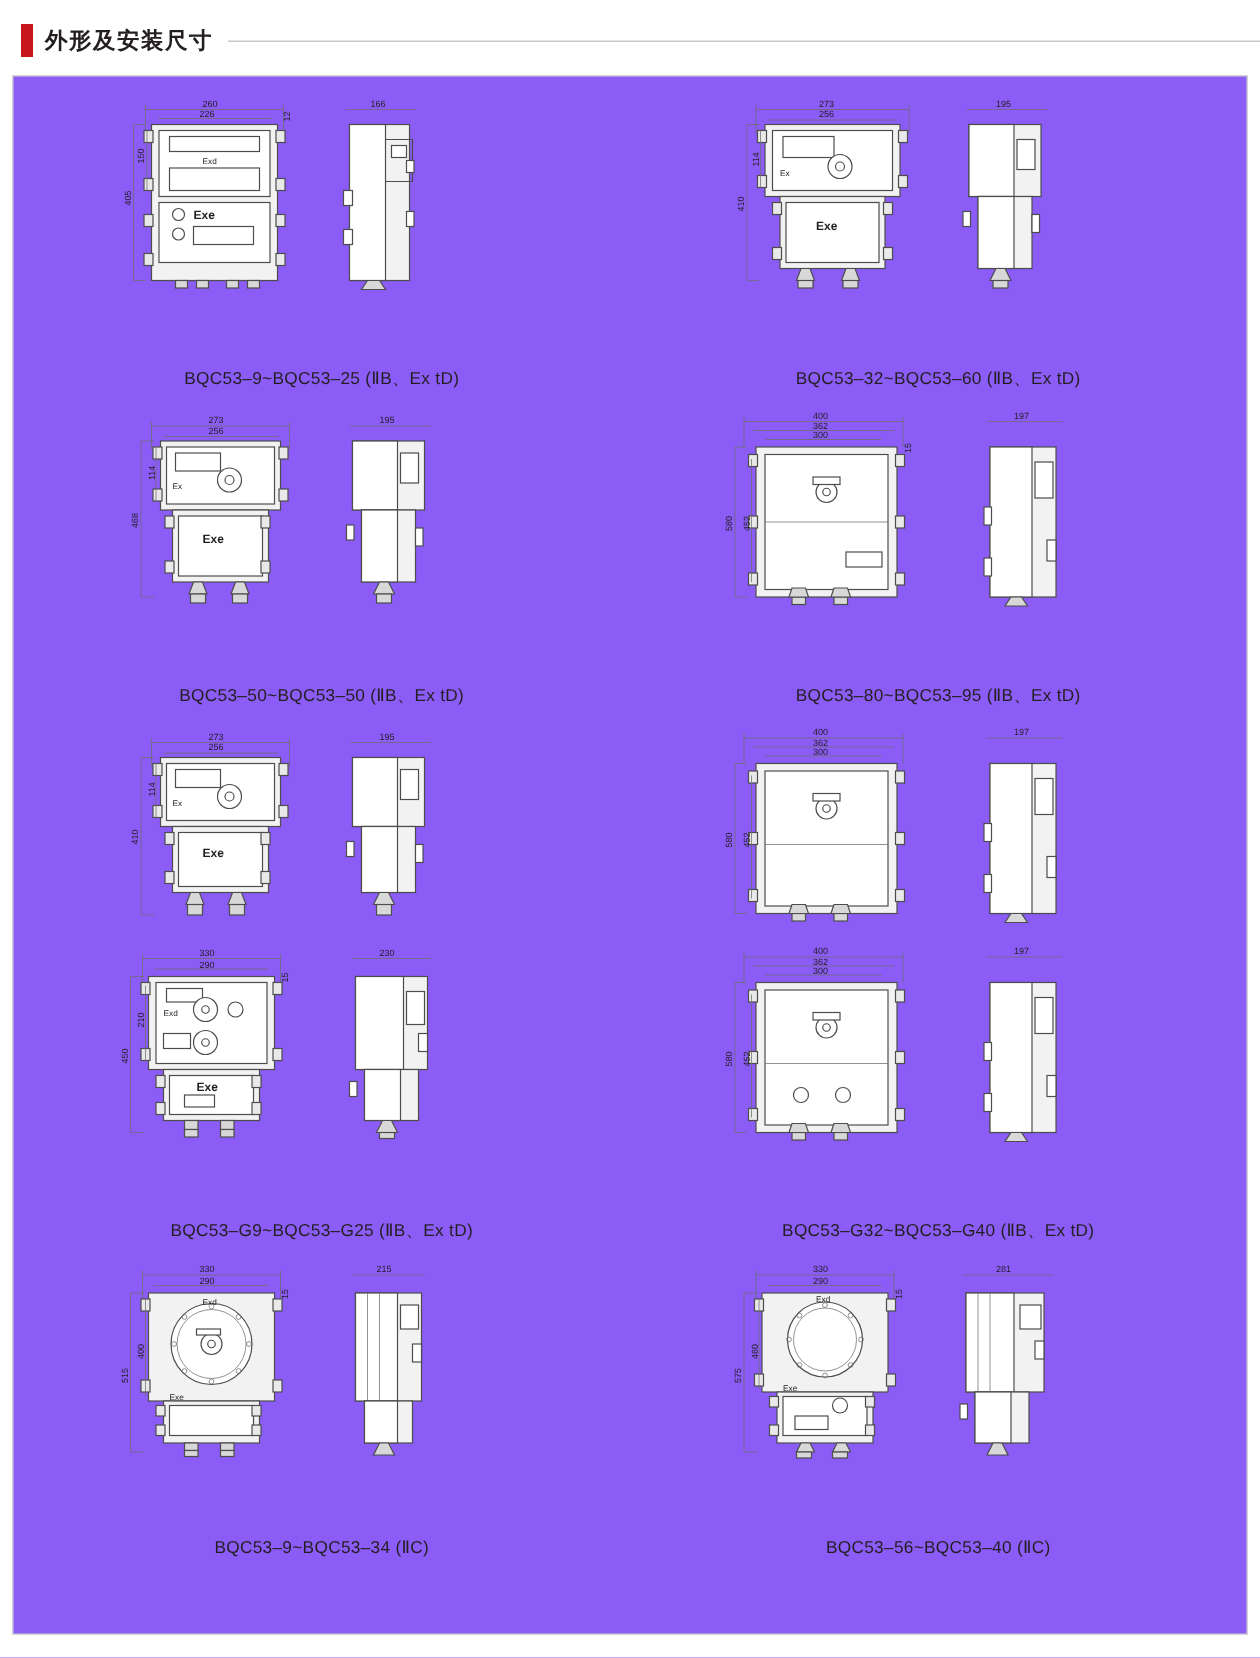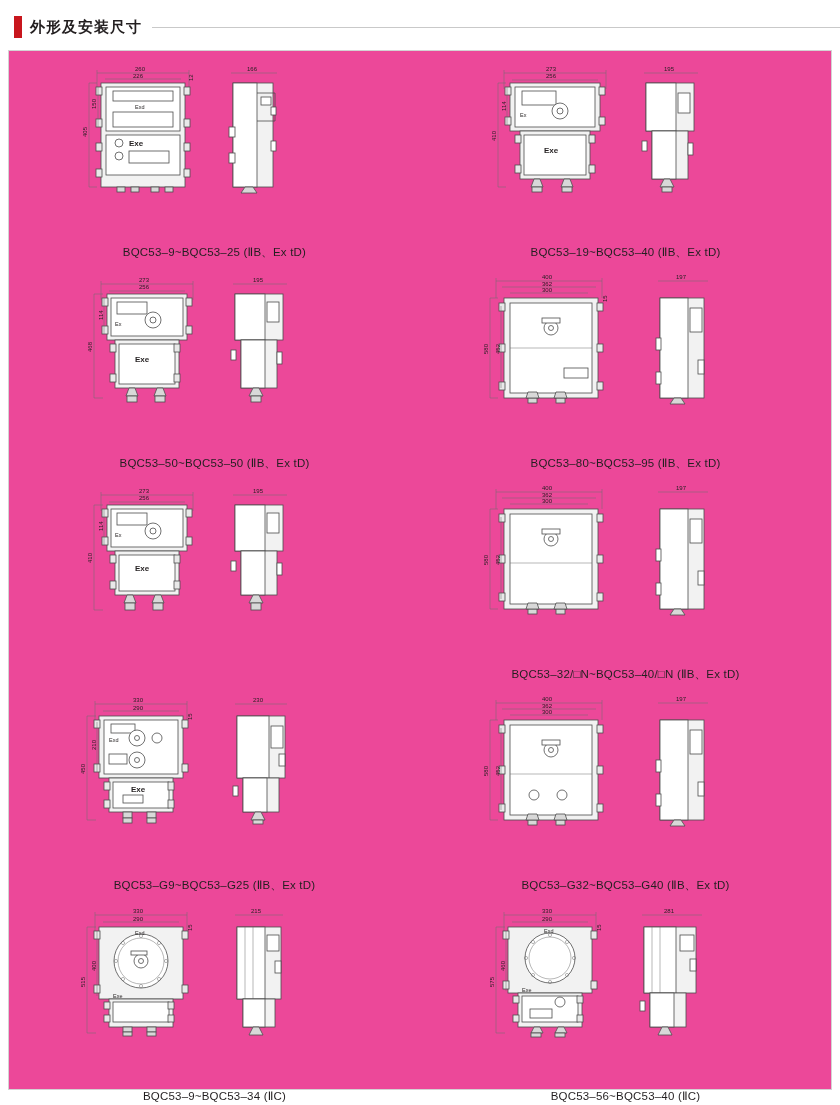--- a/index.html
+++ b/index.html
@@ -35,21 +35,21 @@
     height: 1px;
     background: #c9c9c9;
     margin-left: 10px;
   }
   
   .sheet {
     position: relative;
     margin: 6px 8px 0 8px;
     height: 1040px;
     border: 1px solid #d3d3d3;
-    background: #ec4899;
+    background: #8b5cf6;
   }
   .grid {
     display: grid;
     grid-template-columns: 1fr 1fr;
     grid-template-rows: repeat(6, 1fr);
     width: 100%; height: 100%;
   }
   .cell {
     position: relative;
     display: flex;
@@ -210,21 +210,21 @@
           <rect class="lnw" x="202" y="36" width="12" height="20"></rect>
           <rect class="lnf" x="176" y="74" width="36" height="48"></rect>
           <rect class="lnw" x="176" y="74" width="24" height="48"></rect>
           <rect class="lnw" x="166" y="84" width="5" height="10"></rect>
           <rect class="lnw" x="212" y="86" width="5" height="12"></rect>
           <path class="darkfill" d="M188 122 l-4 8 h14 l-4 -8 z"></path>
           <rect class="darkfill" x="186" y="130" width="10" height="5"></rect>
         </g>
       </svg>
     </div>
-    <div class="caption">BQC53–19~BQC53–40 (ⅡB、Ex tD)</div>
+    <div class="caption">BQC53–32~BQC53–60 (ⅡB、Ex tD)</div>
   </div>
 
   <div class="cell">
     <div class="fig">
       <svg width="300" height="140" viewBox="0 0 300 140">
         <g>
           <line class="dim" x1="36" y1="13" x2="36" y2="32"></line>
           <line class="dim" x1="128" y1="13" x2="128" y2="32"></line>
           <line class="dim" x1="36" y1="16" x2="128" y2="16"></line>
           <text class="dimtxt" x="74" y="14">273</text>
@@ -435,21 +435,20 @@
           <rect class="lnf" x="184" y="30" width="44" height="100"></rect>
           <rect class="lnw" x="184" y="30" width="28" height="100"></rect>
           <rect class="lnw" x="214" y="40" width="12" height="24"></rect>
           <rect class="lnw" x="180" y="70" width="5" height="12"></rect>
           <rect class="lnw" x="180" y="104" width="5" height="12"></rect>
           <rect class="lnw" x="222" y="92" width="6" height="14"></rect>
           <path class="darkfill" d="M198 130 l-4 6 h15 l-4 -6 z"></path>
         </g>
       </svg>
     </div>
-    <div class="caption">BQC53–32/□N~BQC53–40/□N (ⅡB、Ex tD)</div>
   </div>
 
   <div class="cell">
     <div class="fig">
       <svg width="300" height="140" viewBox="0 0 300 140">
         <g>
           <line class="dim" x1="30" y1="11" x2="30" y2="30"></line>
           <line class="dim" x1="122" y1="11" x2="122" y2="30"></line>
           <line class="dim" x1="30" y1="14" x2="122" y2="14"></line>
           <text class="dimtxt" x="68" y="12">330</text>

